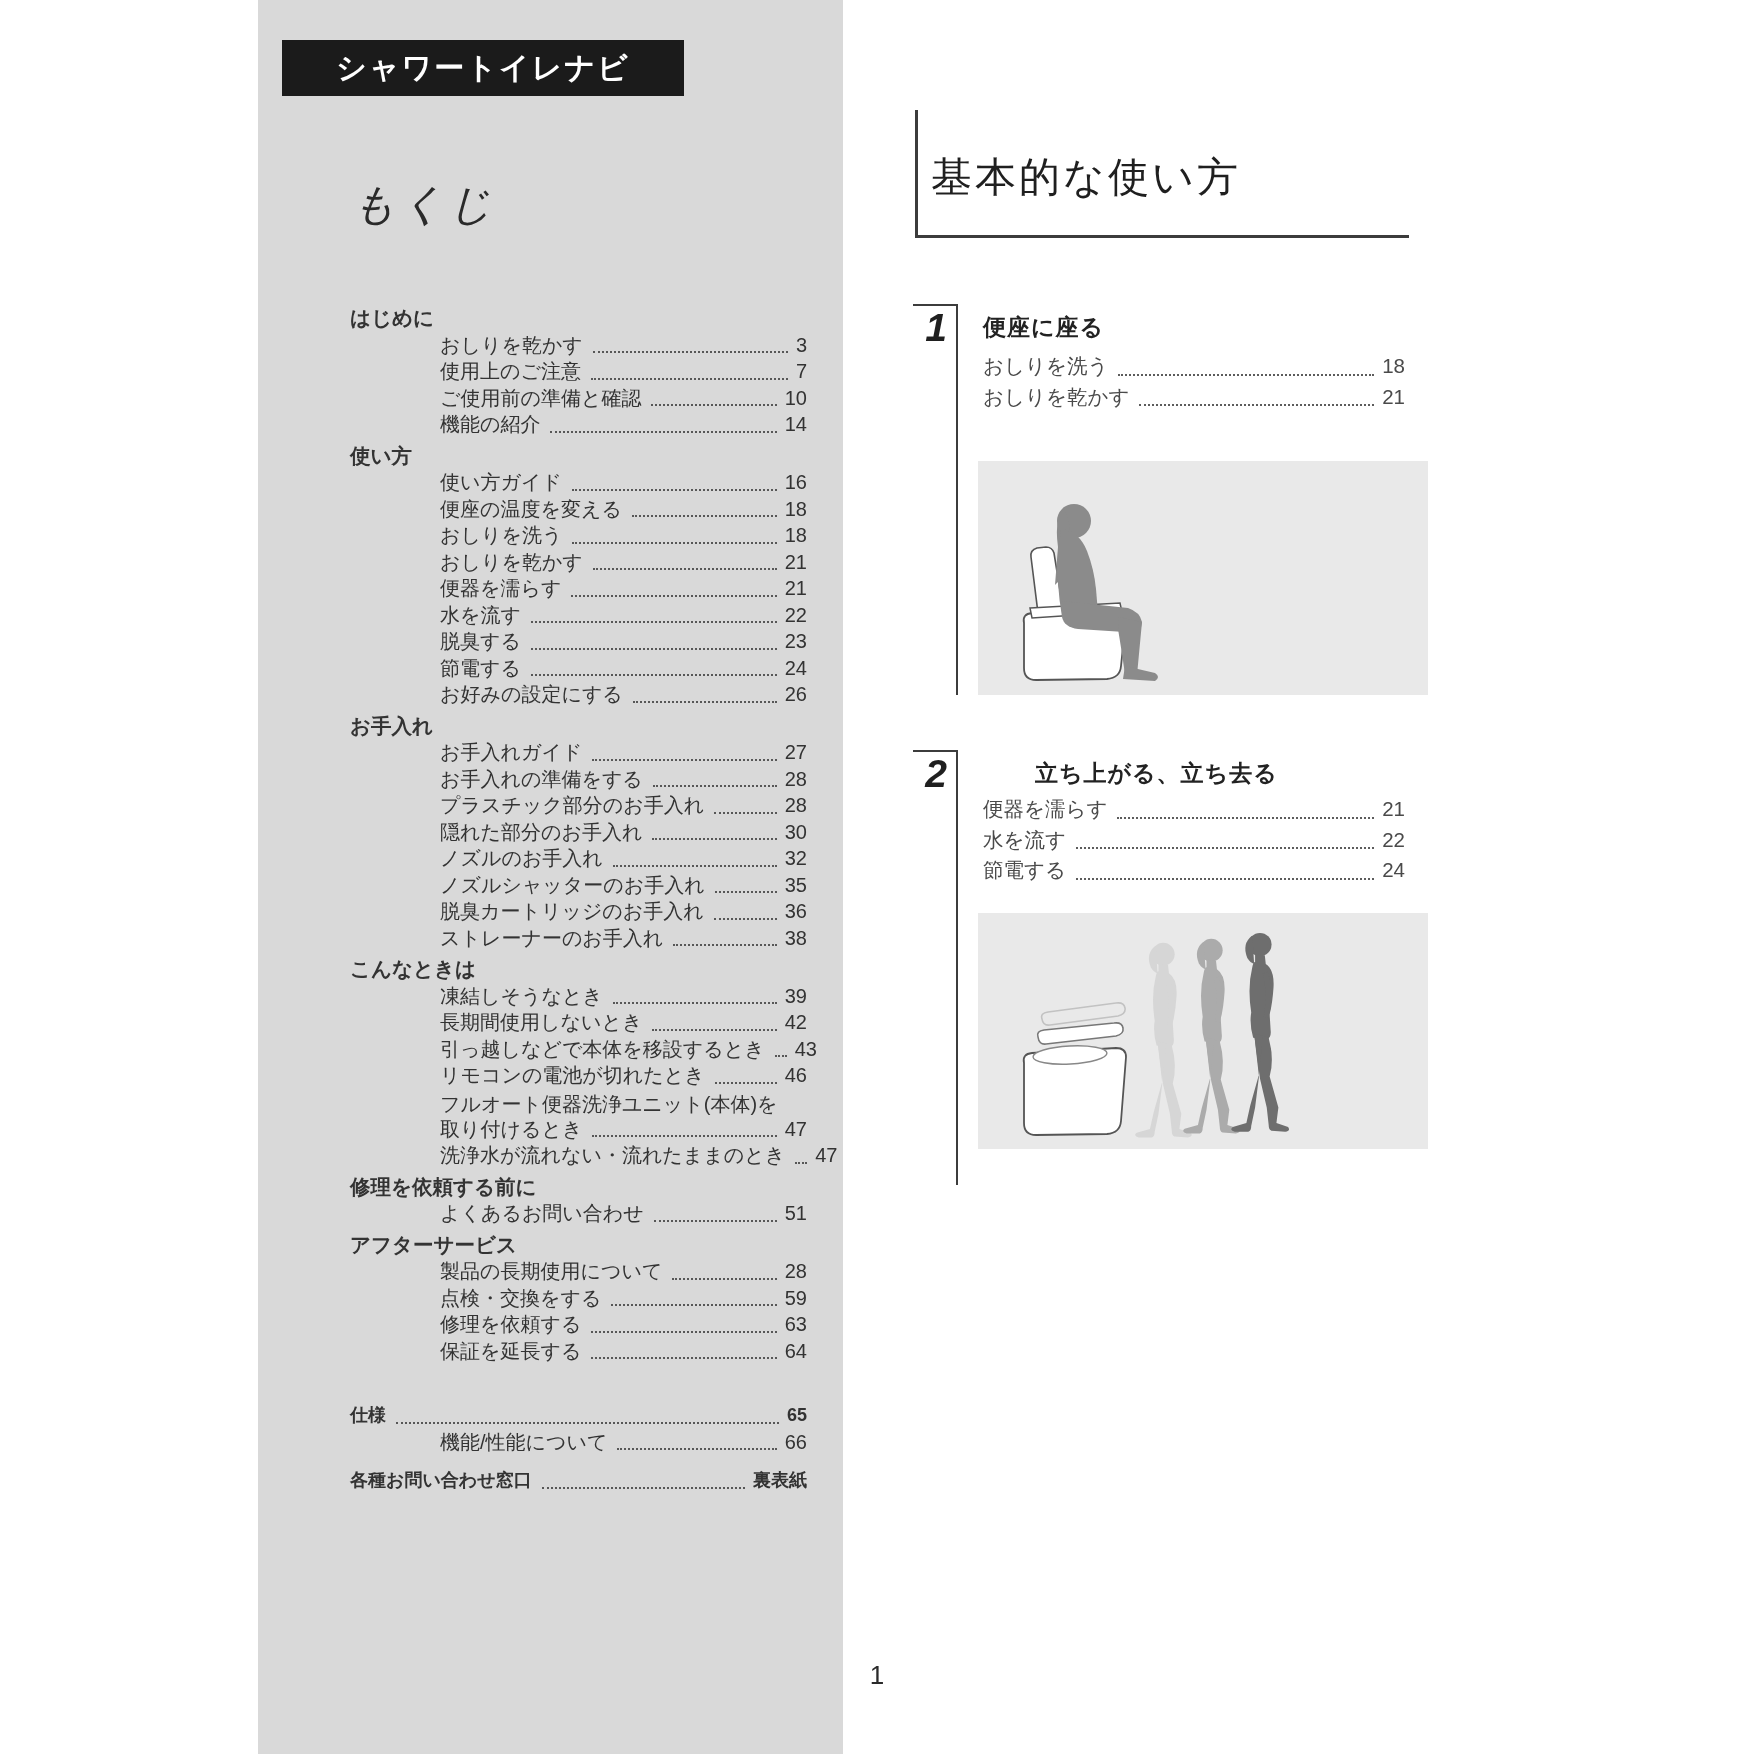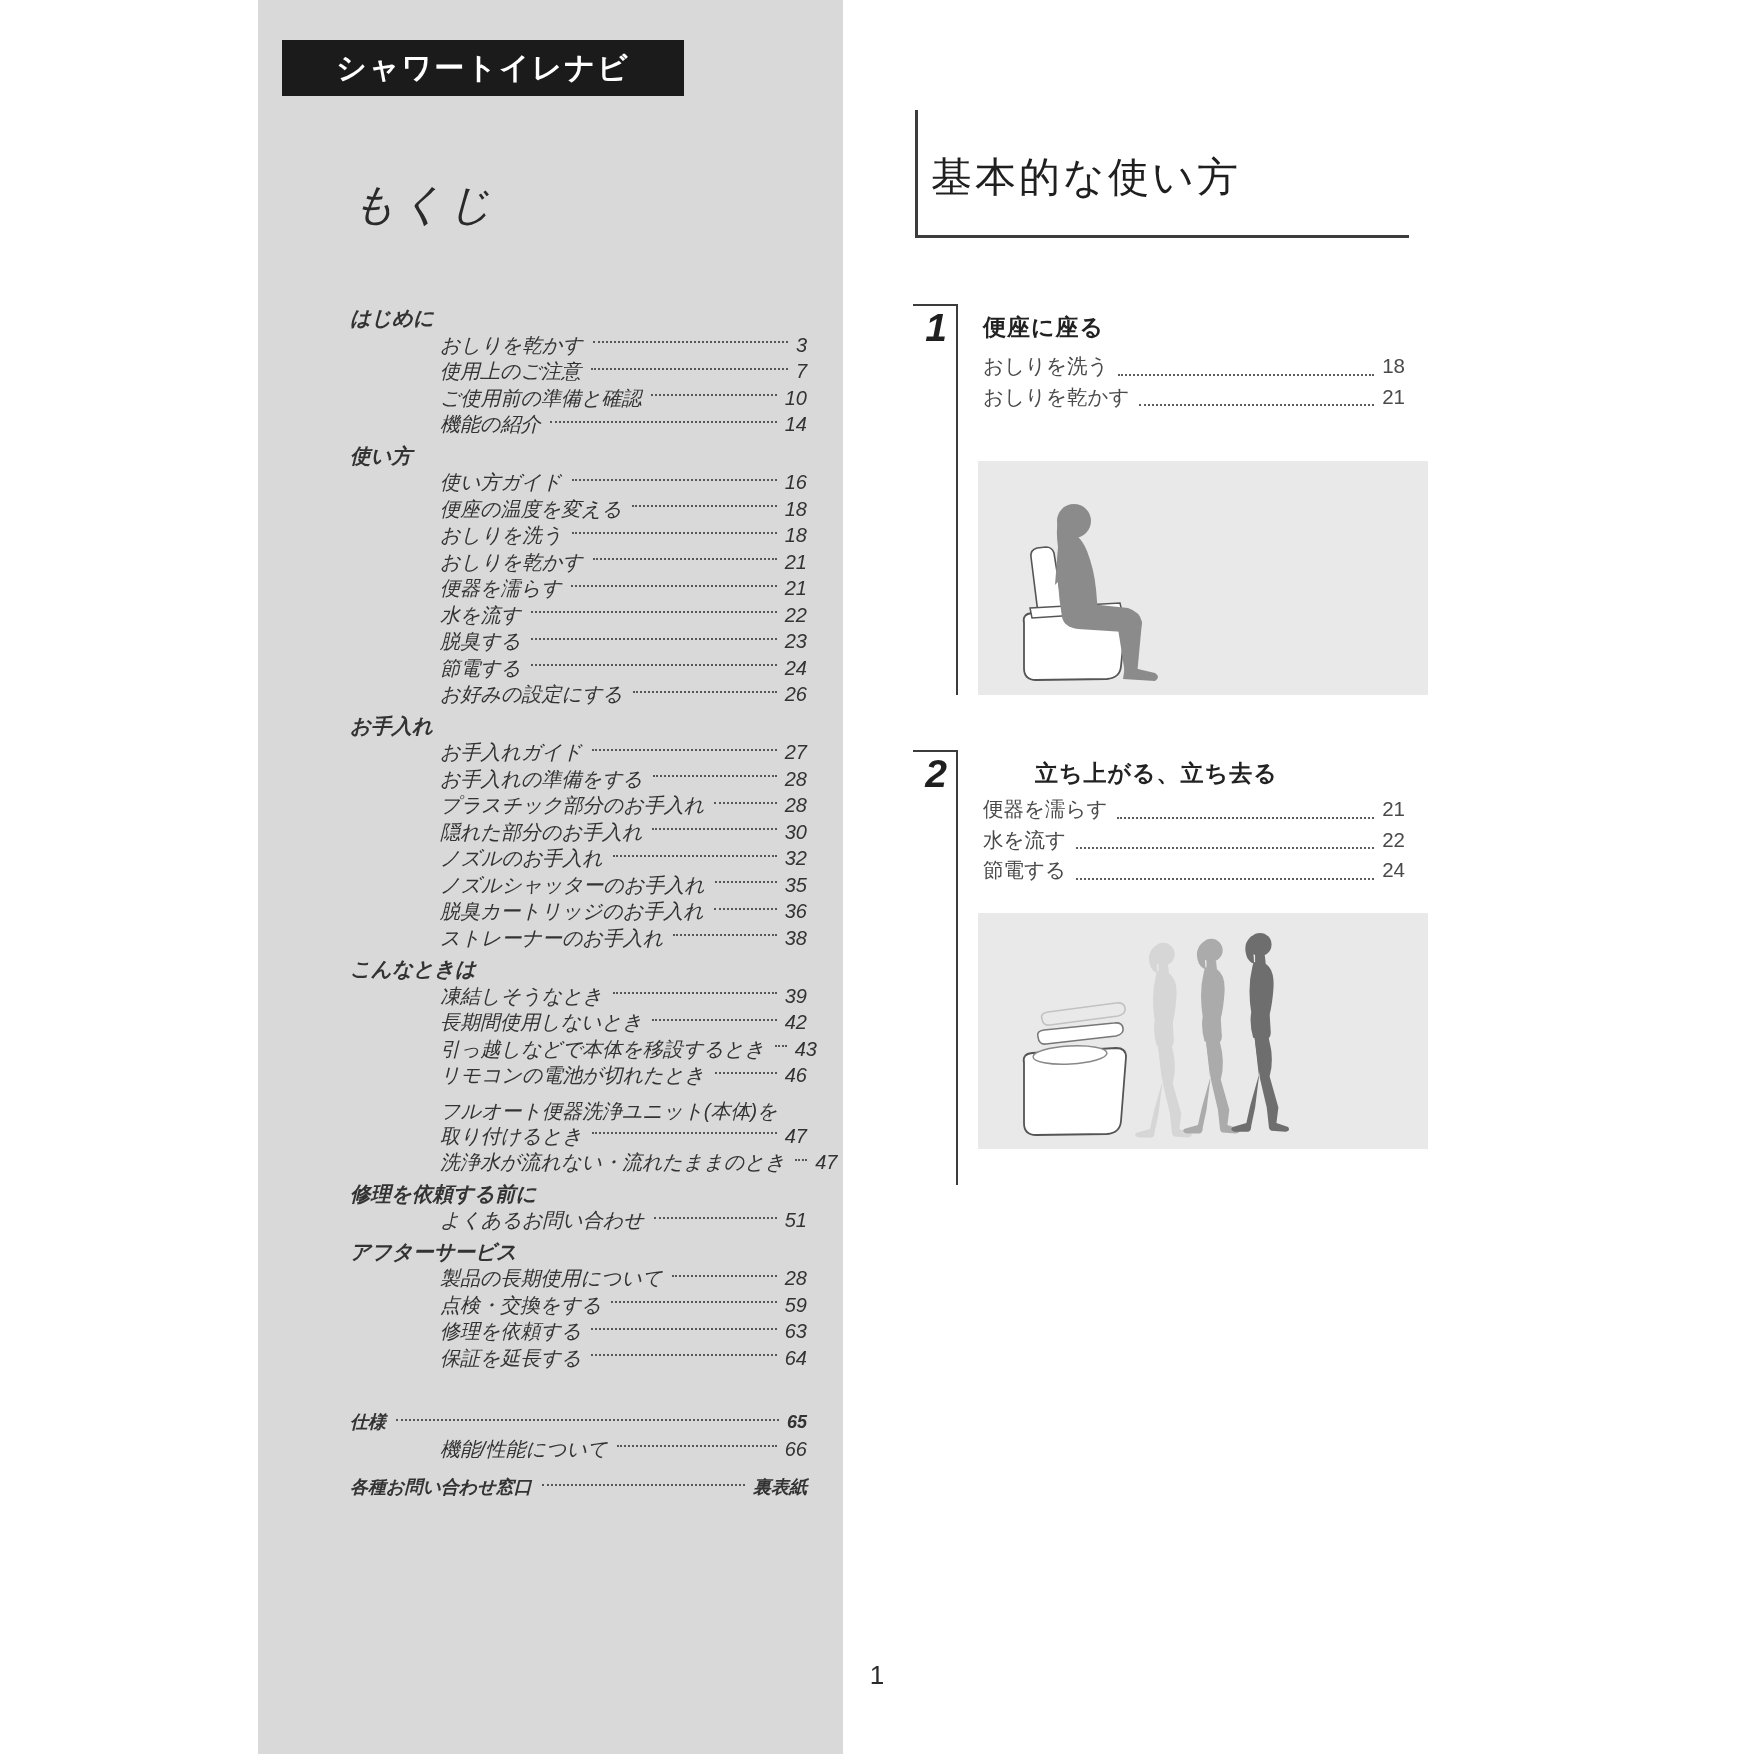--- a/index.html
+++ b/index.html
@@ -26,25 +26,25 @@
   
   .gray-col{position:absolute;left:258px;top:0;width:585px;height:1754px;background:var(--column-bg);}
   .badge{
     position:absolute;left:0;top:40px;width:402px;height:56px;
     background:var(--badge-bg);color:var(--badge-text);
     display:flex;align-items:center;justify-content:center;
     font-size:30px;font-weight:bold;letter-spacing:2px;margin-left:24px;
   }
   .mokuji-title{position:absolute;left:94px;top:176px;font-size:43px;color:#2a2a2a;letter-spacing:4px;font-style:italic;}
   .toc{position:absolute;left:92px;top:300px;width:457px;}
-  .toc-row{display:flex;align-items:center;font-size:20px;line-height:26.5px;color:var(--text);font-style:italic;}
+  .toc-row{display:flex;align-items:flex-end;font-size:20px;line-height:26.5px;color:var(--text);}
   .toc-row.section{font-weight:bold;margin-top:5px;font-size:20.5px;}
   .toc-row.item,.toc-row.item-nopage{padding-left:90px;}
   .toc-row.section-item{font-weight:bold;margin-top:12px;font-size:18px;}
-  .toc-row.item-nopage{line-height:24px;margin-top:10px;}
+  .toc-row.item-nopage{line-height:24px;margin-top:3px;}
   .toc-label{white-space:nowrap;}
   .leader{flex:1 1 auto;border-bottom:2.6px dotted #575757;margin:0 8px 5px 10px;min-width:12px;}
   .toc-page{white-space:nowrap;text-align:right;}
   .toc-spacer{height:26px;}
   
   .r-vline,.r-hline{position:absolute;background:var(--rule);}
   .r-title{position:absolute;left:931px;top:150px;font-size:41px;color:#1f1f1f;letter-spacing:3px;}
   .step-num{
     position:absolute;width:36px;text-align:center;
     font-size:39px;font-weight:bold;font-style:italic;color:#1f1f1f;

